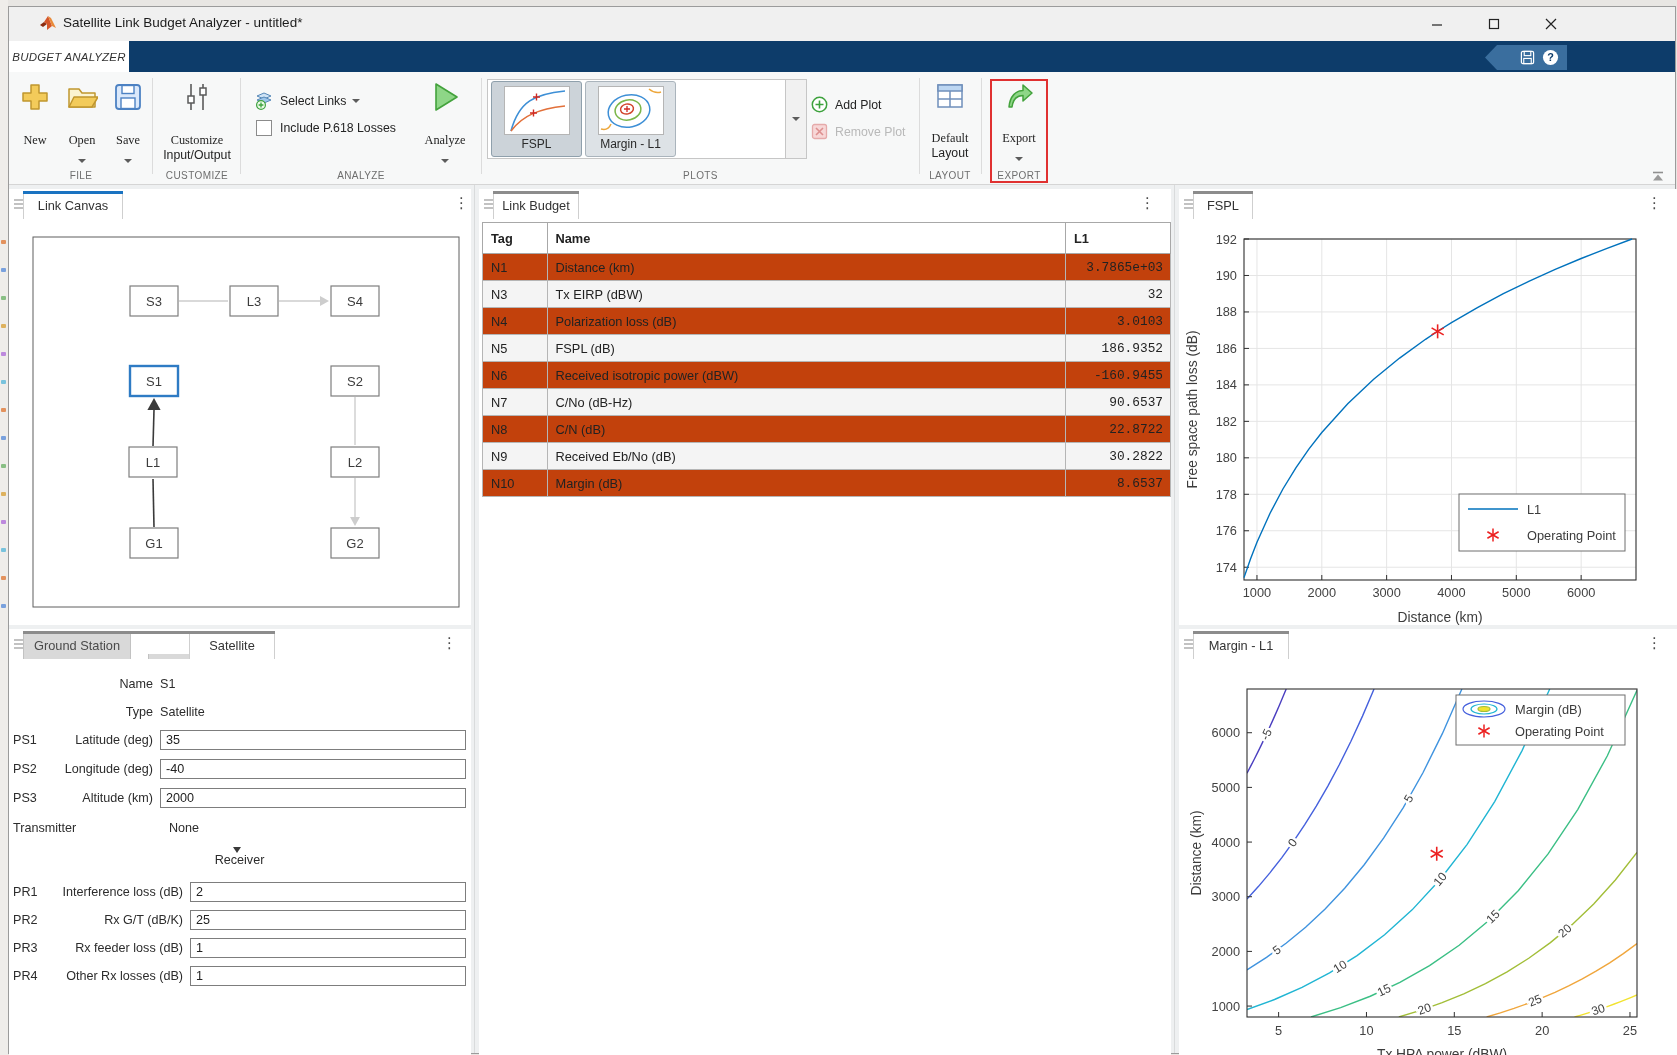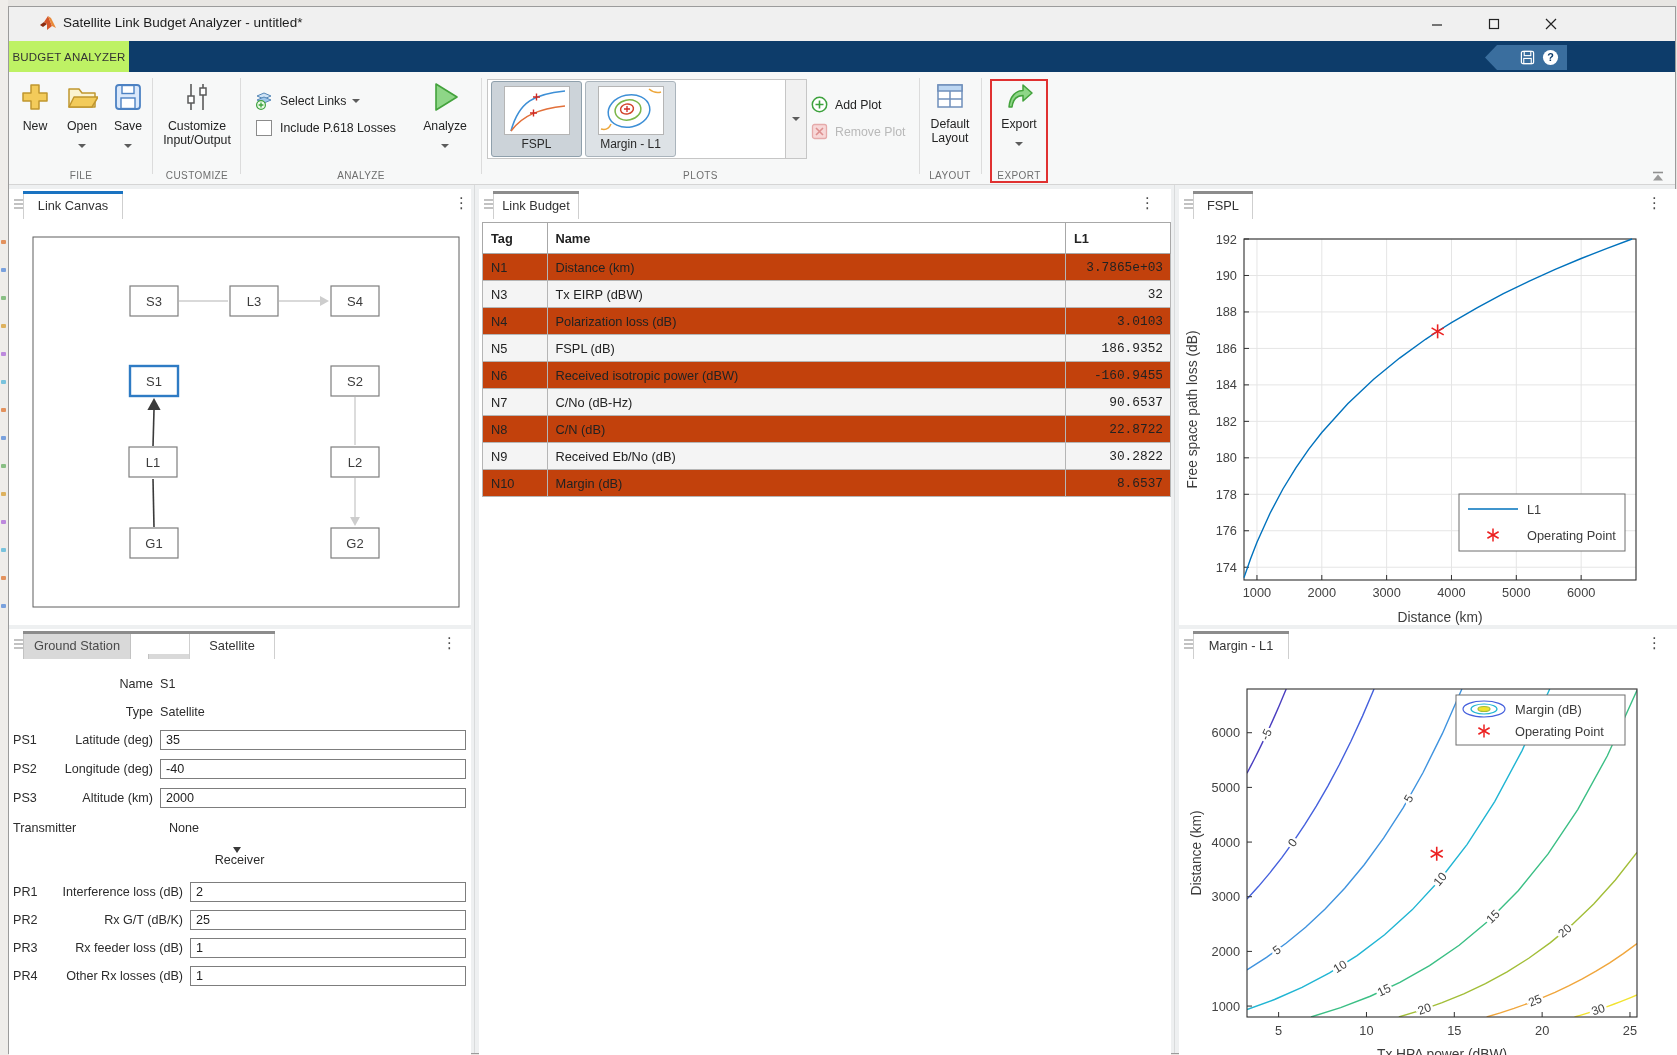--- a/index.html
+++ b/index.html
@@ -9,28 +9,28 @@
   .sl-dash{position:absolute;left:1px;width:5px;height:4px;border-radius:1px;opacity:.8;}
   
   #win{position:absolute;left:8px;top:6px;width:1668px;height:1048px;background:#f0f0f0;border:1px solid #9b9b9b;box-sizing:border-box;}
   
   #titlebar{position:absolute;left:0;top:0;right:0;height:34px;background:#f0f0f0;}
   #title-text{position:absolute;left:54px;top:8px;font-size:13.5px;color:#1b1b1b;}
   #matlab-logo{position:absolute;left:30px;top:7px;}
   .winbtn{position:absolute;top:3px;width:46px;height:28px;display:flex;align-items:center;justify-content:center;color:#222;}
   
   #tabbar{position:absolute;left:0;top:34px;right:0;height:31px;background:#0d3c6a;}
-  #ribbon-tab{position:absolute;left:0;top:0;width:120px;height:31px;background:#bef264;display:flex;align-items:center;justify-content:center;font-size:11.5px;color:#333;letter-spacing:.2px;}
+  #ribbon-tab{position:absolute;left:0;top:0;width:120px;height:31px;background:#ffffff;display:flex;align-items:center;justify-content:center;font-size:11.5px;color:#333;letter-spacing:.2px;font-style:italic;}
   #qa-strip{position:absolute;right:108px;top:4px;width:82px;height:25px;background:#3a6e9e;clip-path:polygon(12px 0,100% 0,100% 100%,12px 100%,0 50%);display:flex;align-items:center;justify-content:flex-end;gap:7px;padding-right:8px;box-sizing:border-box;}
   
   #ribbon{position:absolute;left:0;top:65px;right:0;height:113px;background:#f7f8f8;border-bottom:1px solid #d5d5d5;box-sizing:border-box;}
   .rsep{position:absolute;top:6px;height:96px;width:1px;background:#dcdcdc;}
   .grouplabel{position:absolute;bottom:3px;font-size:10px;color:#6e6e6e;letter-spacing:.4px;text-align:center;}
   .ritem{position:absolute;text-align:center;font-size:12.3px;color:#242424;}
-  .rlabel{margin-top:3px;}
+  .rlabel{margin-top:17px;font-family:Liberation Serif, serif;}
   .caret{width:0;height:0;border-left:4px solid transparent;border-right:4px solid transparent;border-top:4px solid #5c5c5c;display:inline-block;}
   .rsmalltext{font-size:12.3px;color:#242424;}
   .gal-btn{position:absolute;top:9px;width:91px;height:76px;border-radius:3px;box-sizing:border-box;text-align:center;}
   .gal-thumb{margin:4px auto 0 auto;width:64px;height:47px;background:#fff;border:1px solid #b5b5b5;}
   .gal-label{font-size:12px;color:#2a2a2a;margin-top:2px;}
   #export-box{position:absolute;left:981px;top:7px;width:58px;height:104px;border:2px solid #e03131;box-sizing:border-box;}
   
   #content{position:absolute;left:0;top:178px;right:0;bottom:0;background:#eef0f1;}
   .panel{position:absolute;background:#fff;}
   .ptabbar{position:absolute;left:0;top:0;right:0;height:30px;background:#fff;}

